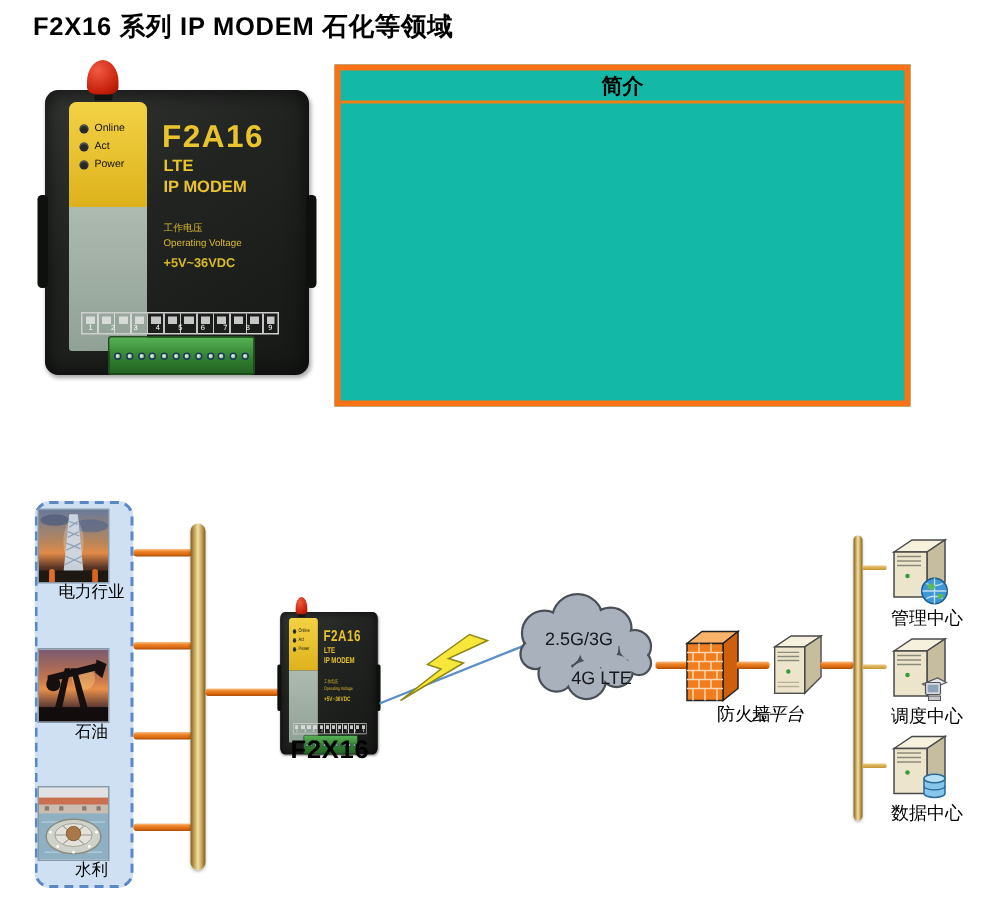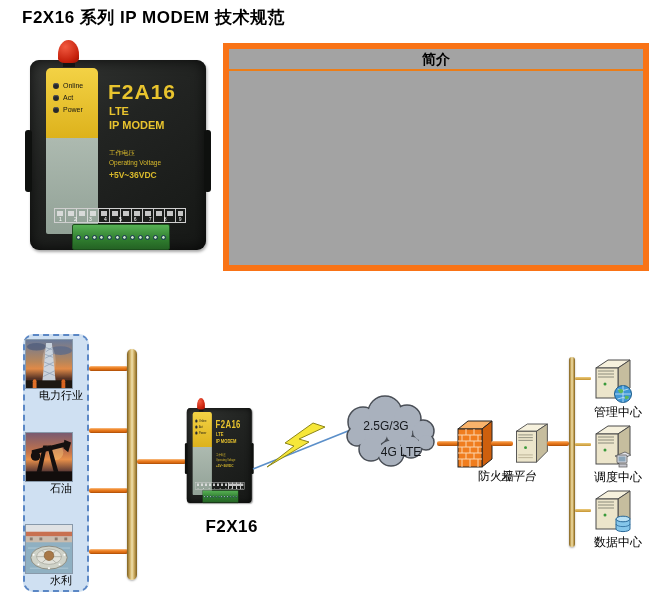--- a/index.html
+++ b/index.html
@@ -5,21 +5,21 @@
   html,body { margin:0; padding:0; background:#fff; }
   * { box-sizing:border-box; }
   #stage {
     position:relative; width:658px; height:599px; background:#fff;
     font-family:"Liberation Sans", sans-serif; overflow:hidden; color:#000;
   }
   
   .doc-title { position:absolute; left:22px; top:6px; font-size:17px; font-weight:bold; letter-spacing:.5px; }
 
   
-  .intro-box { position:absolute; left:223px; top:43px; width:426px; height:228px; border:6px solid #f97316; background:#a3a3a3; }
+  .intro-box { position:absolute; left:223px; top:43px; width:384px; height:228px; border:4px solid #f97316; background:#14b8a6; }
   .intro-head { height:22px; line-height:20px; text-align:center; font-size:14px; font-weight:bold; border-bottom:2px solid #ed7d17; }
   .intro-body { padding:3px 9px 4px; font-size:13px; line-height:19.4px; text-align:justify; }
   .intro-body p { margin:0; text-indent:2em; }
 
   
   .modem { position:relative; width:180px; height:232px; }
   .antenna { position:absolute; left:30px; top:0; width:21px; height:23px;
     background:radial-gradient(circle at 35% 30%, #f25a40, #c41f0a 70%, #8f1404);
     border-radius:55% 55% 35% 35% / 70% 70% 22% 22%; z-index:2; }
   .antenna-base { position:absolute; left:35px; top:20px; width:12px; height:7px; background:#141414; z-index:1; }
@@ -63,31 +63,31 @@
   .ind-label { font-size:11px; text-align:center; margin-top:0; line-height:13px; }
 
   .hline { position:absolute; height:5px; border-radius:2px;
     background:linear-gradient(180deg,#f8c08a 0%, #ef8325 35%, #d96a12 70%, #a84c06 100%); }
   .vbar { position:absolute; border-radius:6px;
     background:linear-gradient(90deg,#7e5f1e,#cfae62 30%,#efe0ad 50%,#cfae62 70%,#7e5f1e);
     box-shadow:0 1px 2px rgba(0,0,0,.3); }
   .goldline { position:absolute; height:3px; border-radius:1px;
     background:linear-gradient(180deg,#eccb7c,#c69430); }
 
-  .modem-caption { position:absolute; left:182px; top:517px; width:76px; text-align:right;
+  .modem-caption { position:absolute; left:182px; top:490px; width:76px; text-align:center;
     font-size:17px; font-weight:bold; letter-spacing:.5px; }
   .node-label { position:absolute; font-size:12px; text-align:right; }
   .svgabs { position:absolute; }
 </style>
 </head>
 <body>
 
 <div id="stage">
 
-  <div class="doc-title">F2X16 系列 IP MODEM 技术规范</div>
+  <div class="doc-title">F2X16 系列 IP MODEM 石化等领域</div>
 
   <div class="modem-full">
     <div class="modem">
       <div class="antenna"></div>
       <div class="antenna-base"></div>
       <div class="mbody">
         <div class="tab l"></div>
         <div class="tab r"></div>
         <div class="pyellow">
           <div class="ledrow">

